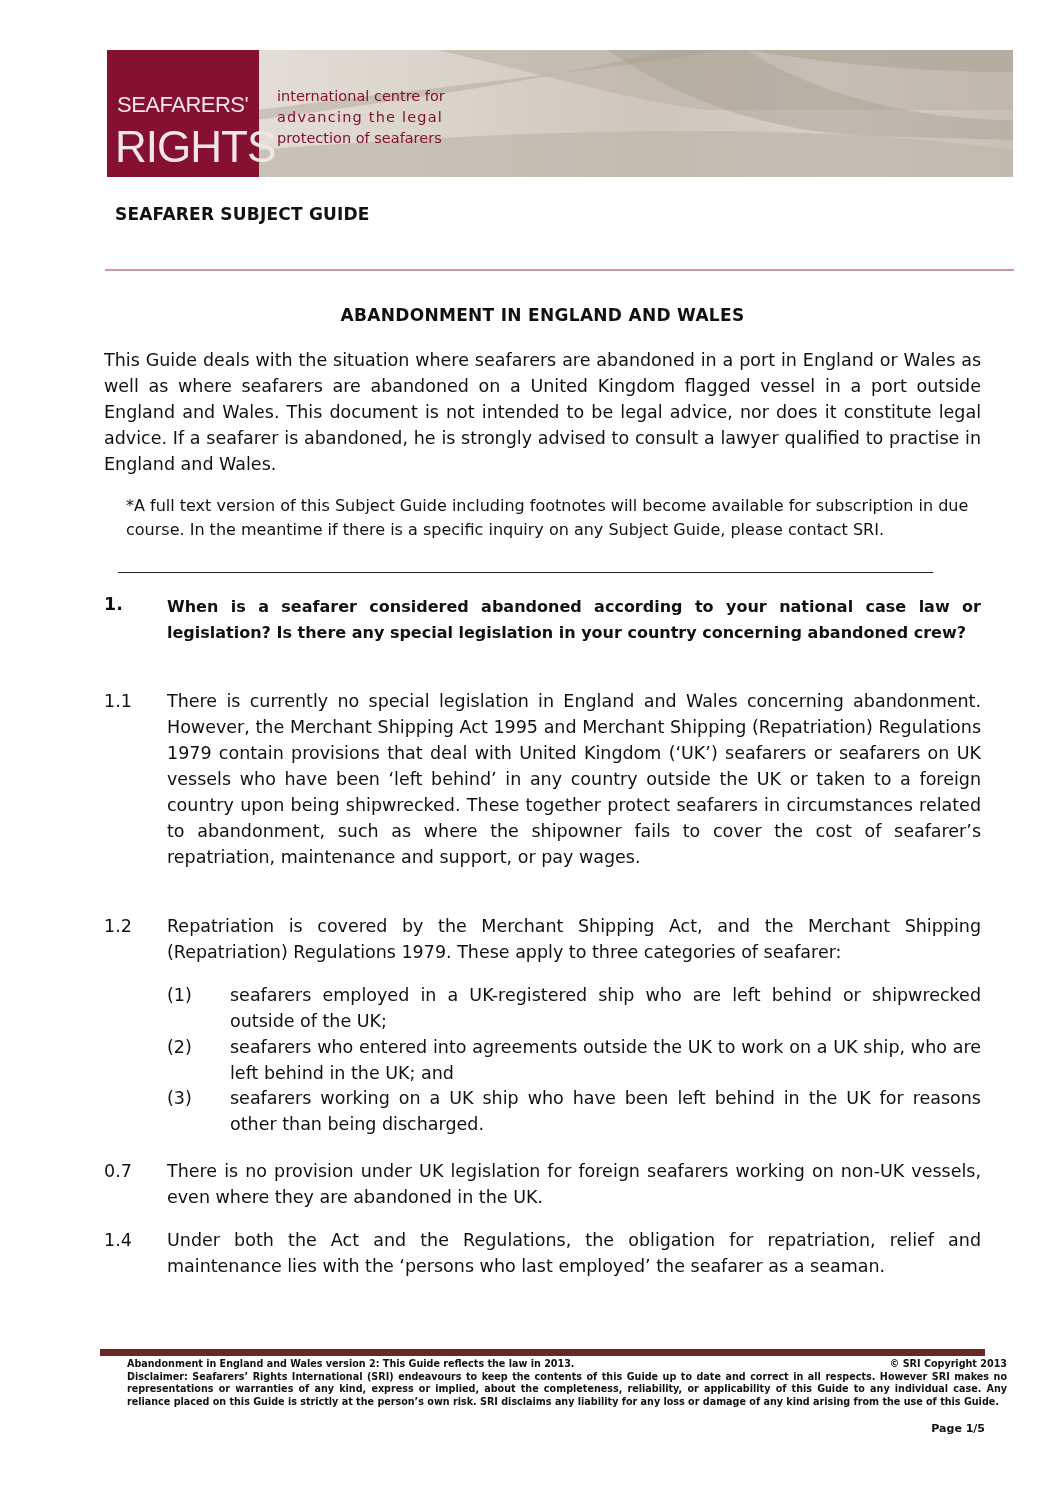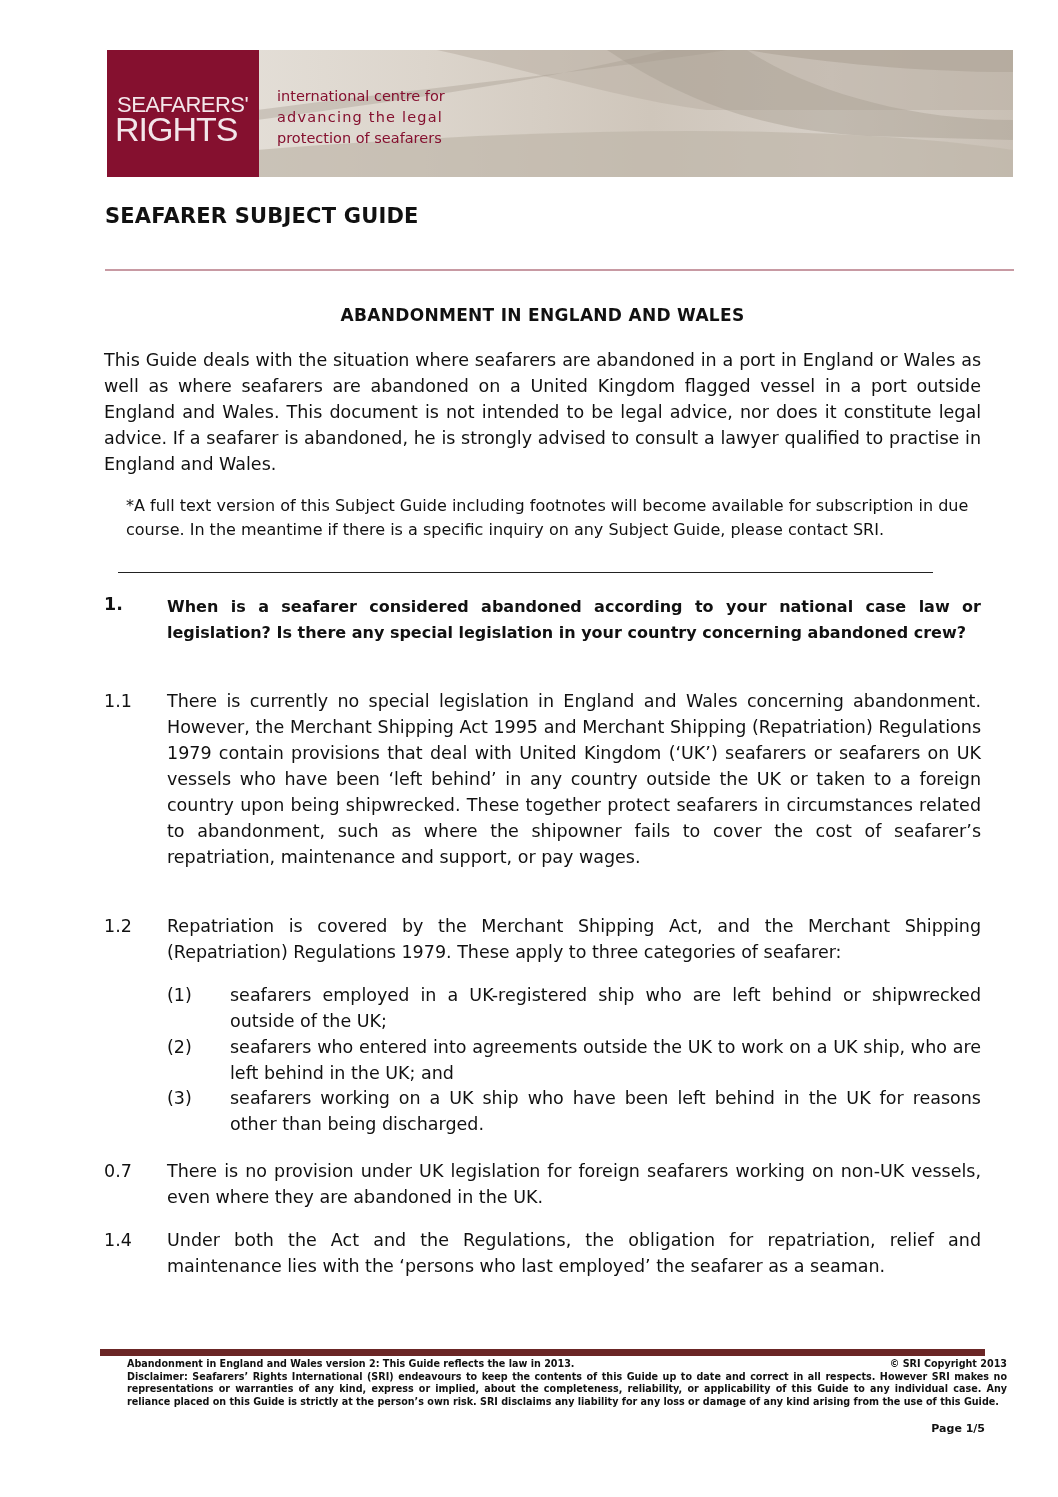--- a/index.html
+++ b/index.html
@@ -7,28 +7,28 @@
            font-family: "DejaVu Sans", sans-serif; color: #111; }
 
     .banner { position: absolute; left: 107px; top: 50px; width: 906px; height: 127px;
               background: linear-gradient(90deg, #e9e5df 0%, #dcd5cc 35%, #cfc6bb 60%, #d6cfc7 80%, #c9c0b5 100%);
               overflow: hidden; }
     .banner svg.waves { position: absolute; left: 0; top: 0; width: 906px; height: 127px; }
     .logo-block { position: absolute; left: 0; top: 0; width: 152px; height: 127px; background: #85102f;
                   color: #f3e6ea; }
     .logo-line1 { position: absolute; left: 10px; top: 42px; font-family: "Liberation Sans", sans-serif;
                   font-size: 22px; letter-spacing: -0.5px; font-weight: normal; }
-    .logo-line2 { position: absolute; left: 8px; top: 60px; font-family: "Liberation Sans", sans-serif;
-                  font-size: 34px; letter-spacing: -1px; }
+    .logo-line2 { position: absolute; left: 8px; top: 72px; font-family: "Liberation Sans", sans-serif;
+                  font-size: 44px; letter-spacing: -1px; }
     .tagline { position: absolute; left: 170px; top: 36px; color: #85102f;
                font-family: "DejaVu Sans", sans-serif; font-size: 14.5px; line-height: 21px; }
     .tagline div { white-space: nowrap; }
     .tagline .spaced { letter-spacing: 1.2px; }
 
-    .subject-guide { position: absolute; left: 105px; top: 204px; font-size: 21px; font-weight: bold;
+    .subject-guide { position: absolute; left: 115px; top: 204px; font-size: 17px; font-weight: bold;
                      letter-spacing: 0.2px; }
     .pink-rule { position: absolute; left: 105px; top: 269px; width: 909px; height: 2px; background: #c89aa3; }
 
     .doc-title { position: absolute; left: 0; width: 1085px; top: 305px; text-align: center;
                  font-size: 17px; font-weight: bold; letter-spacing: 0.3px; }
 
     .intro { position: absolute; left: 104px; top: 347px; width: 877px; font-size: 17.5px; line-height: 26px;
              text-align: justify; }
     .note { position: absolute; left: 126px; top: 494px; width: 845px; font-size: 16px; line-height: 24px; }
     .black-rule { position: absolute; left: 118px; top: 572px; width: 815px; height: 1px; background: #222; }

